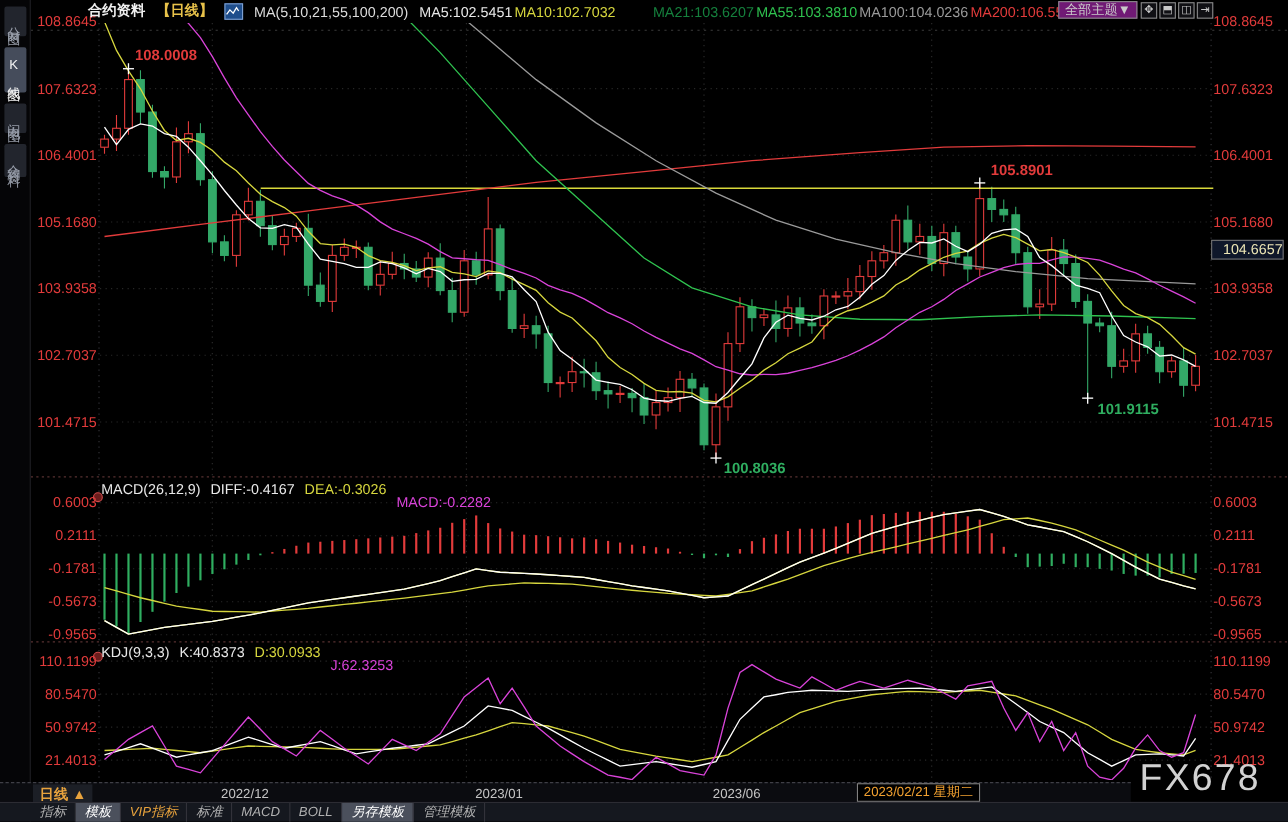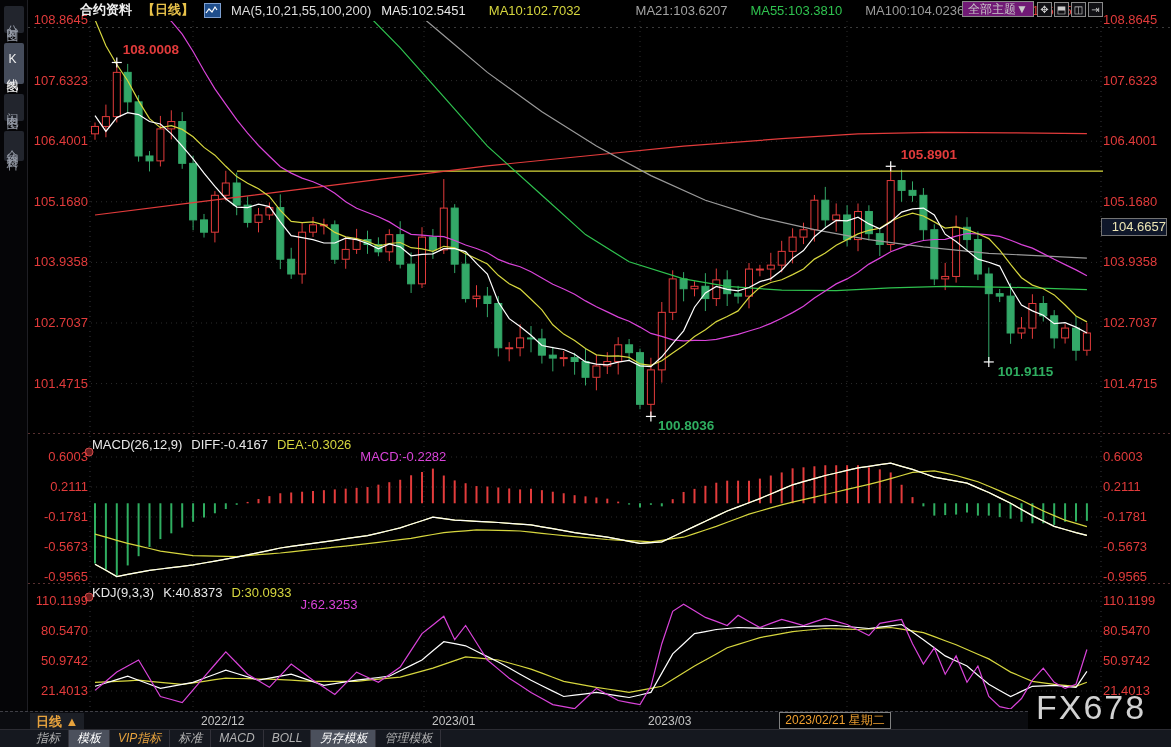--- a/index.html
+++ b/index.html
@@ -14,21 +14,21 @@
              font-size:12px;letter-spacing:3px;padding:9px 0;width:20px;text-align:center;
              border-radius:2px;cursor:pointer;}
   .side-item.active{background:#454c5b;color:#f2f2f2;}
   
   #header{position:absolute;left:28px;top:0;right:0;height:20px;z-index:4;display:flex;
           align-items:center;gap:10px;padding-left:52px;font-size:13px;color:#e8e8e8;}
   #page-title{font-weight:bold;color:#f0f0f0;}
   #period-label{color:#e8c24a;font-weight:bold;}
   .kicon{width:15px;height:13px;background:#1f4e8c;display:inline-block;border:1px solid #7d9fd0;}
   #ma-config{color:#dcdcdc;}
-  #ma-items{display:flex;gap:23px;}
+  #ma-items{display:flex;gap:2px;}
   #header-right{position:absolute;right:68px;top:1px;display:flex;gap:3px;align-items:center;}
   #theme-btn{border:1px solid #8a8a8a;color:#c9c9c9;font-size:12px;line-height:14px;
              padding:0 5px;background:#701a75;cursor:pointer;}
   .tool-icon{width:15px;height:15px;border:1px solid #8a8a8a;color:#c9c9c9;font-size:10px;
              line-height:13px;text-align:center;background:#101014;box-sizing:border-box;cursor:pointer;}
   
   .axl{position:absolute;font-size:13px;color:#e23b3b;line-height:14px;z-index:3;}
   .axl.left{left:30px;width:58px;text-align:right;}
   .axl.right{left:1103px;width:66px;text-align:left;}
   
@@ -420,21 +420,21 @@
   <span id="period-label">【日线】</span>
   <span class="kicon">
     <svg width="13" height="11" viewBox="0 0 13 11">
         <polyline points="1,8 4,4 7,7 10,2 12,5" fill="none" stroke="#fff" stroke-width="1.2"></polyline>
       </svg>
   </span>
   <span id="ma-config">MA(5,10,21,55,100,200)</span>
   <span id="ma-items">
       <span style="color: rgb(232, 232, 232);">MA5:102.5451</span>
       <span style="color: rgb(214, 214, 62);">MA10:102.7032</span>
-      <span style="color: #a3a3a3; padding-left: 32px;">MA21:103.6207</span>
+      <span style="color: #15803d; padding-left: 32px;">MA21:103.6207</span>
       <span style="color: rgb(47, 194, 79);">MA55:103.3810</span>
       <span style="color: rgb(154, 154, 154);">MA100:104.0236</span>
       <span style="color: rgb(226, 59, 59);">MA200:106.555</span>
     </span>
   <span id="header-right">
     <span id="theme-btn">全部主题▼</span>
     <span id="tool-icons" style="display:flex;gap:2px;">
         <span class="tool-icon">✥</span>
         <span class="tool-icon">⬒</span>
         <span class="tool-icon">◫</span>
@@ -489,21 +489,21 @@
   <span class="ph-white">KDJ(9,3,3)</span>
   <span class="ph-white">K:40.8373</span>
   <span class="ph-yellow">D:30.0933</span>
   <span class="ph-magenta">J:62.3253</span>
 </div>
 
 <div id="badge">104.6657</div>
 
 <div id="timeline">
   <span id="period-btn">日线 ▲</span>
-  <span id="date-labels"><span class="date-label" style="left: 201px;">2022/12</span><span class="date-label" style="left: 432px;">2023/01</span><span class="date-label" style="left: 648px;">2023/03</span></span>
+  <span id="date-labels"><span class="date-label" style="left: 201px;">2022/12</span><span class="date-label" style="left: 432px;">2023/01</span><span class="date-label" style="left: 648px;">2023/06</span></span>
   <span id="sel-date">2023/02/21 星期二</span>
 </div>
 
 <div id="tabbar">
   <div id="tabs">
       <span class="tab">指标</span>
       <span class="tab active">模板</span>
       <span class="tab accent">VIP指标</span>
       <span class="tab">标准</span>
       <span class="tab">MACD</span>

